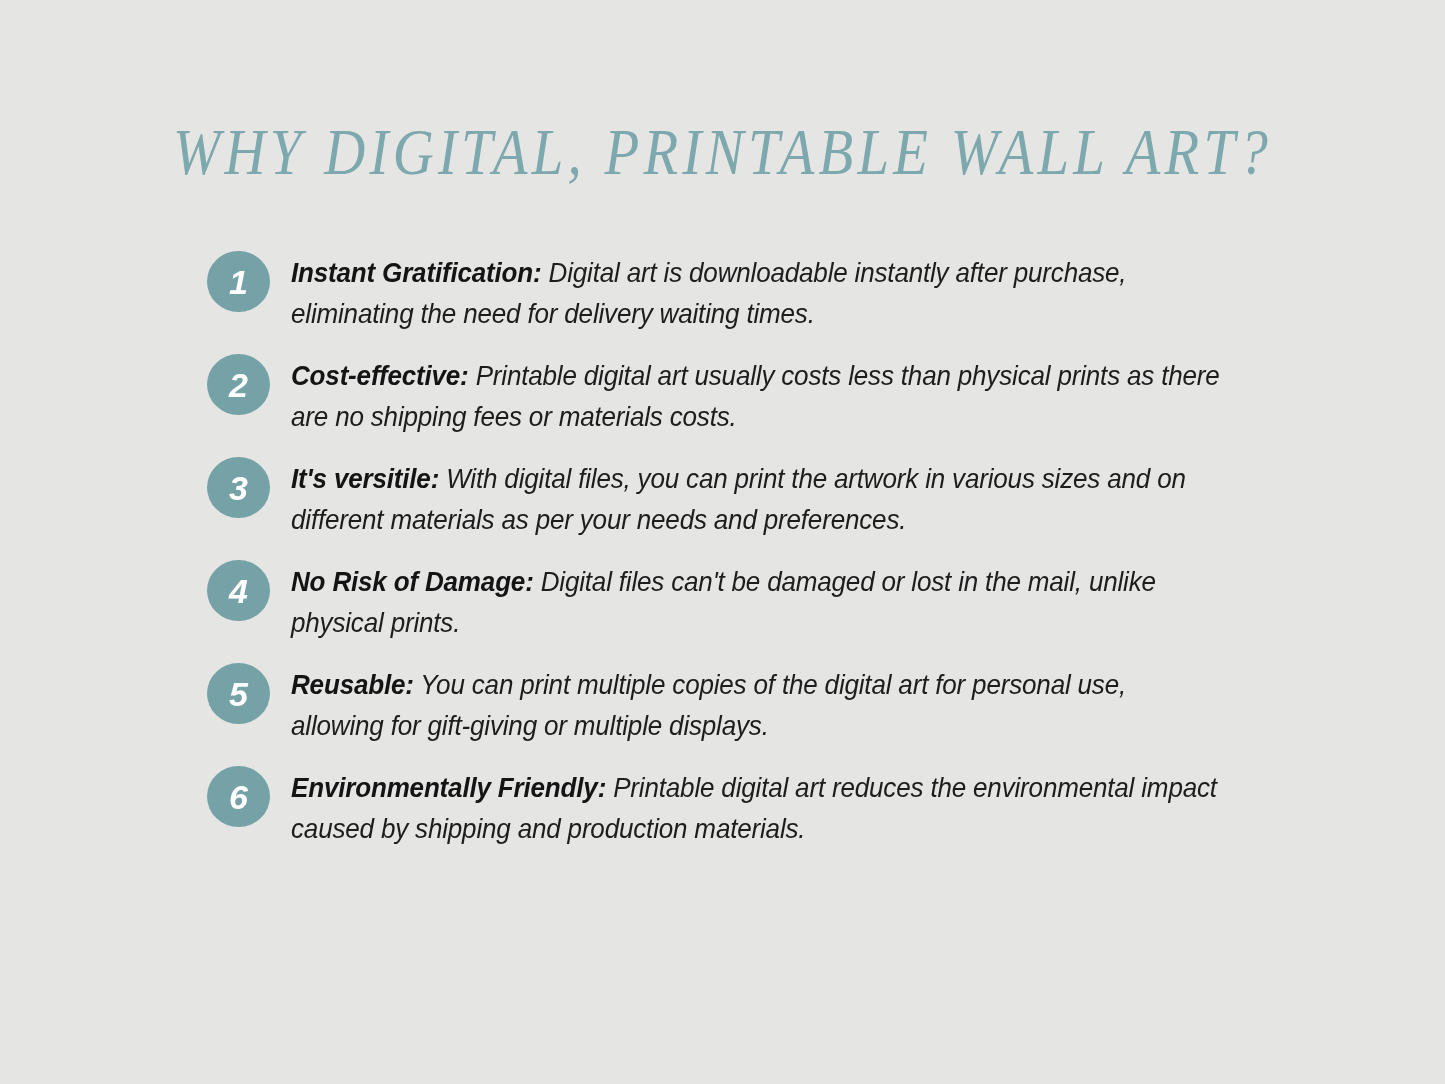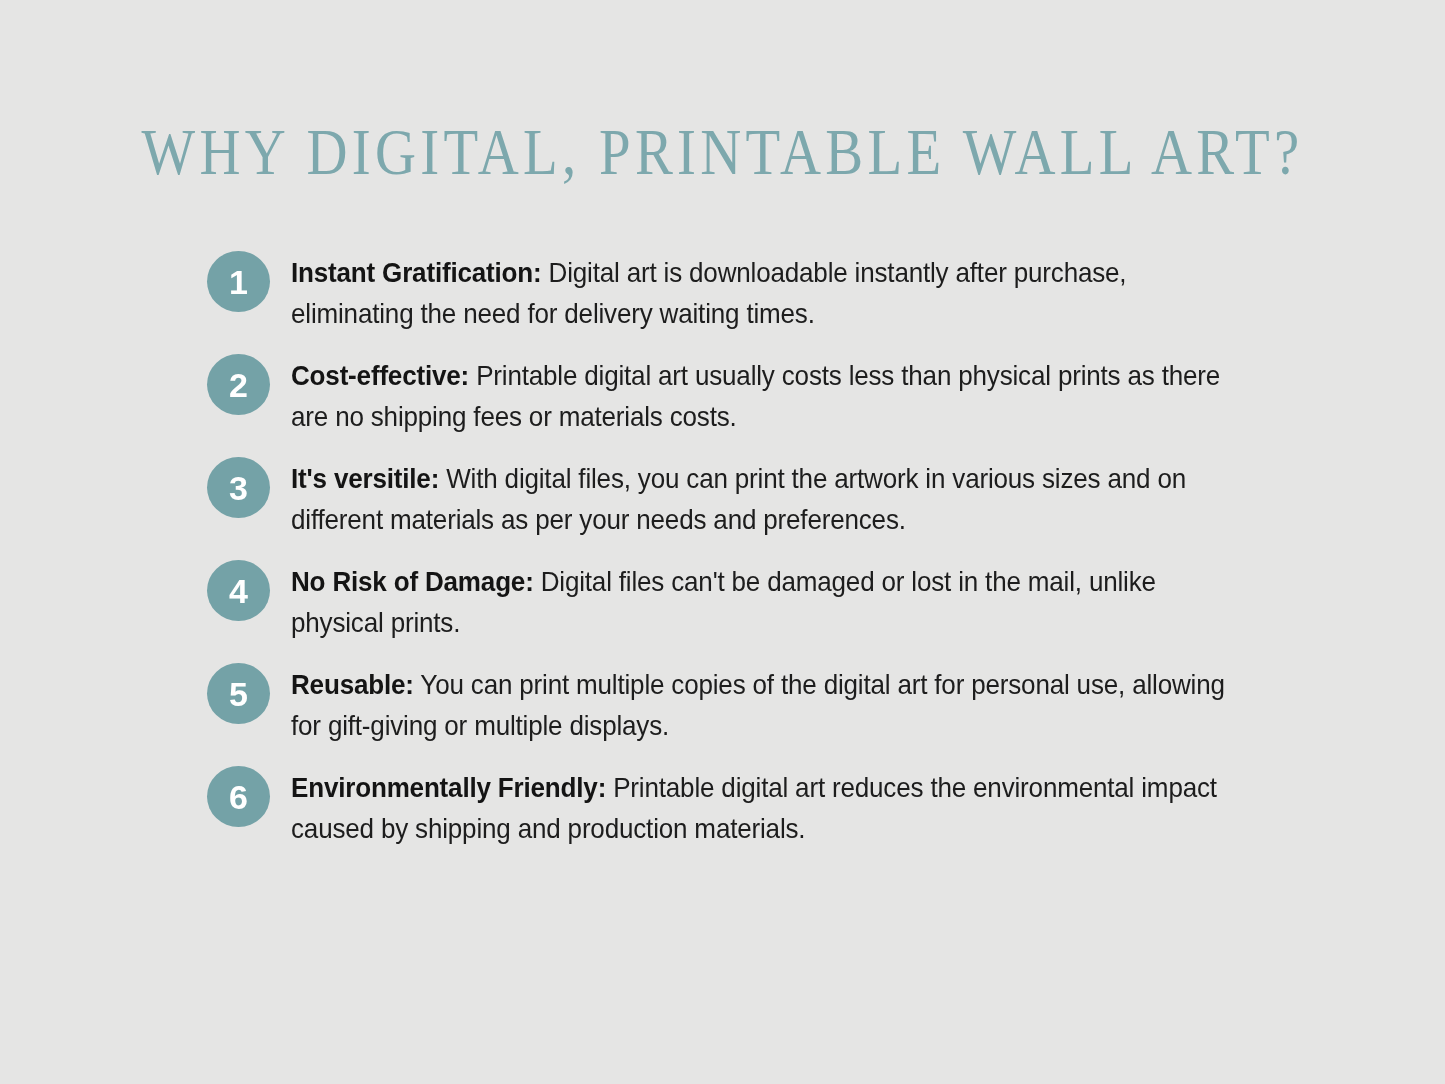--- a/index.html
+++ b/index.html
@@ -10,20 +10,21 @@
     width: 1445px;
     height: 1084px;
     background: #e5e5e4;
     font-family: "Liberation Sans", sans-serif;
     overflow: hidden;
     position: relative;
   }
   .canvas {
     position: absolute;
     inset: 0;
+    font-style: italic;
   }
   .title {
     position: absolute;
     top: 116px;
     left: 0;
     width: 100%;
     margin: 0;
     text-align: center;
     font-family: "Liberation Serif", serif;
     font-weight: 400;

